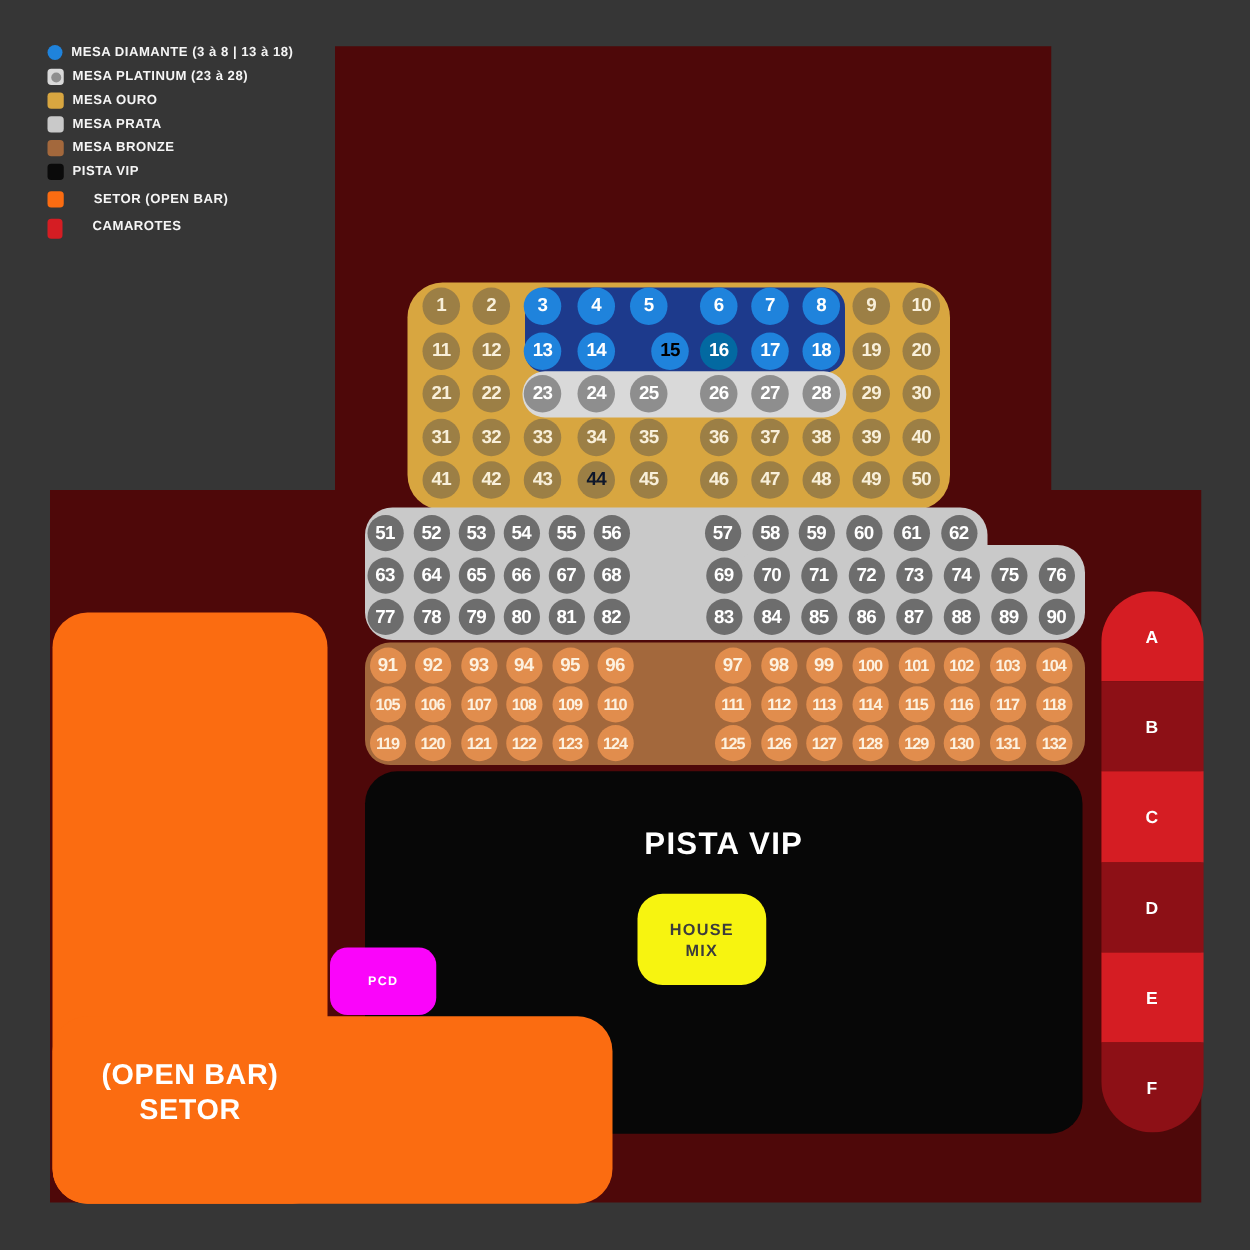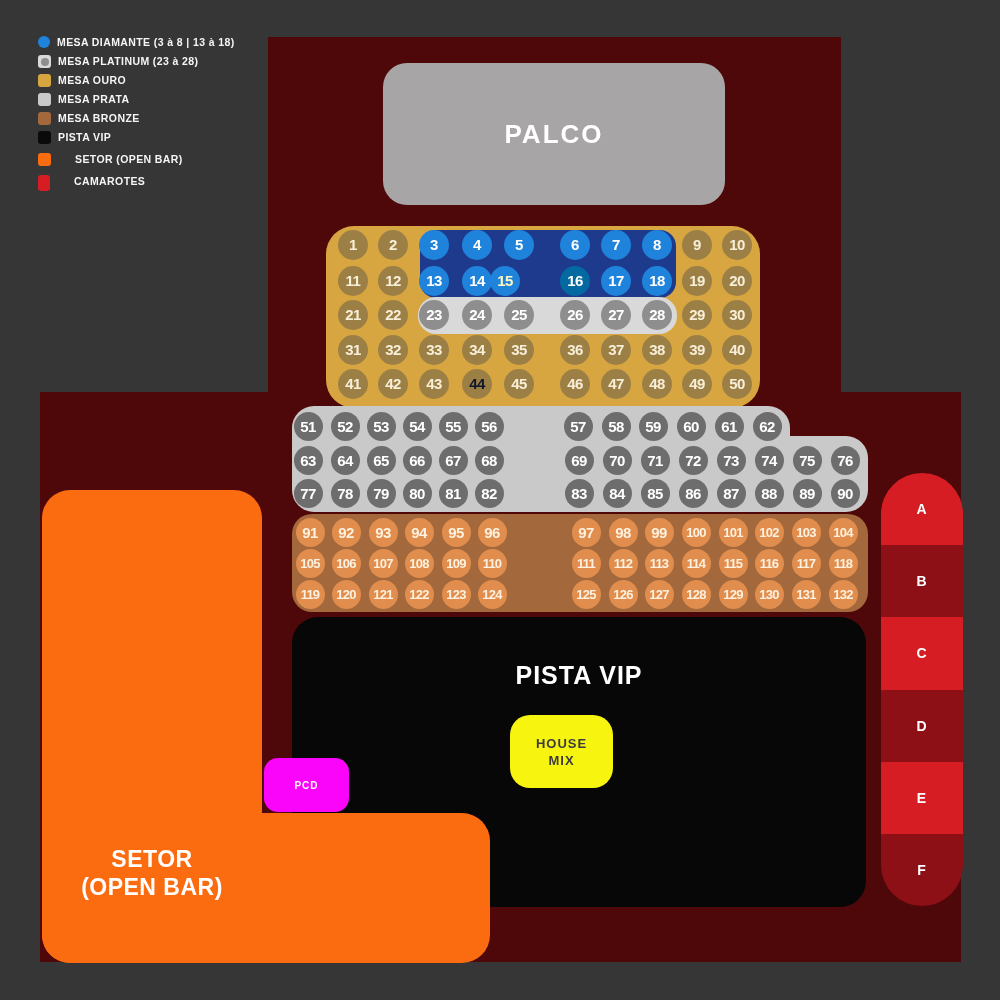--- a/index.html
+++ b/index.html
@@ -99,43 +99,40 @@
       <div class="legend-item gap-before">
         <span class="legend-swatch sw-orange-chip" style="background: rgb(251, 108, 17);"></span>
         <span class="legend-label">SETOR (OPEN BAR)</span>
       </div>
       <div class="legend-item gap-before">
         <span class="legend-swatch sw-red-chip" style="background: rgb(213, 29, 35);"></span>
         <span class="legend-label">CAMAROTES</span>
       </div>
     </div>
 
-  <div class="abs" id="palco" style="background: rgb(167, 165, 165);">
-    <span>PALCO</span>
-  </div>
 
   <div class="abs section" id="gold-section" style="background: rgb(216, 166, 64);">
     <div class="abs" id="diamante-band" style="background: rgb(29, 58, 140);"></div>
     <div class="abs" id="platinum-band" style="background: rgb(217, 217, 217);"></div>
     <div class="abs" id="gold-tables" style="left:0;top:0;width:100%;height:100%;">
         <span class="seat" style="width: 30px; height: 30px; line-height: 30px; left: 12px; top: 4px; background: rgb(156, 127, 69); color: rgb(248, 239, 217);">1</span>
         <span class="seat" style="width: 30px; height: 30px; line-height: 30px; left: 52px; top: 4px; background: rgb(156, 127, 69); color: rgb(248, 239, 217);">2</span>
         <span class="seat" style="width: 30px; height: 30px; line-height: 30px; left: 93px; top: 4px; background: rgb(31, 131, 220); color: rgb(255, 255, 255);">3</span>
         <span class="seat" style="width: 30px; height: 30px; line-height: 30px; left: 136px; top: 4px; background: rgb(31, 131, 220); color: rgb(255, 255, 255);">4</span>
         <span class="seat" style="width: 30px; height: 30px; line-height: 30px; left: 178px; top: 4px; background: rgb(31, 131, 220); color: rgb(255, 255, 255);">5</span>
         <span class="seat" style="width: 30px; height: 30px; line-height: 30px; left: 234px; top: 4px; background: rgb(31, 131, 220); color: rgb(255, 255, 255);">6</span>
         <span class="seat" style="width: 30px; height: 30px; line-height: 30px; left: 275px; top: 4px; background: rgb(31, 131, 220); color: rgb(255, 255, 255);">7</span>
         <span class="seat" style="width: 30px; height: 30px; line-height: 30px; left: 316px; top: 4px; background: rgb(31, 131, 220); color: rgb(255, 255, 255);">8</span>
         <span class="seat" style="width: 30px; height: 30px; line-height: 30px; left: 356px; top: 4px; background: rgb(156, 127, 69); color: rgb(248, 239, 217);">9</span>
         <span class="seat" style="width: 30px; height: 30px; line-height: 30px; left: 396px; top: 4px; background: rgb(156, 127, 69); color: rgb(248, 239, 217);">10</span>
         <span class="seat" style="width: 30px; height: 30px; line-height: 30px; left: 12px; top: 40px; background: rgb(156, 127, 69); color: rgb(248, 239, 217);">11</span>
         <span class="seat" style="width: 30px; height: 30px; line-height: 30px; left: 52px; top: 40px; background: rgb(156, 127, 69); color: rgb(248, 239, 217);">12</span>
         <span class="seat" style="width: 30px; height: 30px; line-height: 30px; left: 93px; top: 40px; background: rgb(31, 131, 220); color: rgb(255, 255, 255);">13</span>
         <span class="seat" style="width: 30px; height: 30px; line-height: 30px; left: 136px; top: 40px; background: rgb(31, 131, 220); color: rgb(255, 255, 255);">14</span>
-        <span class="seat" style="width: 30px; height: 30px; line-height: 30px; left: 164px; top: 40px; background: rgb(31, 131, 220); color: #fef9c3;">15</span>
+        <span class="seat" style="width: 30px; height: 30px; line-height: 30px; left: 195px; top: 40px; background: rgb(31, 131, 220); color: #000000;">15</span>
         <span class="seat" style="width: 30px; height: 30px; line-height: 30px; left: 234px; top: 40px; background: #0369a1; color: rgb(255, 255, 255);">16</span>
         <span class="seat" style="width: 30px; height: 30px; line-height: 30px; left: 275px; top: 40px; background: rgb(31, 131, 220); color: rgb(255, 255, 255);">17</span>
         <span class="seat" style="width: 30px; height: 30px; line-height: 30px; left: 316px; top: 40px; background: rgb(31, 131, 220); color: rgb(255, 255, 255);">18</span>
         <span class="seat" style="width: 30px; height: 30px; line-height: 30px; left: 356px; top: 40px; background: rgb(156, 127, 69); color: rgb(248, 239, 217);">19</span>
         <span class="seat" style="width: 30px; height: 30px; line-height: 30px; left: 396px; top: 40px; background: rgb(156, 127, 69); color: rgb(248, 239, 217);">20</span>
         <span class="seat" style="width: 30px; height: 30px; line-height: 30px; left: 12px; top: 74px; background: rgb(156, 127, 69); color: rgb(248, 239, 217);">21</span>
         <span class="seat" style="width: 30px; height: 30px; line-height: 30px; left: 52px; top: 74px; background: rgb(156, 127, 69); color: rgb(248, 239, 217);">22</span>
         <span class="seat" style="width: 30px; height: 30px; line-height: 30px; left: 93px; top: 74px; background: rgb(142, 142, 142); color: rgb(255, 255, 255);">23</span>
         <span class="seat" style="width: 30px; height: 30px; line-height: 30px; left: 136px; top: 74px; background: rgb(142, 142, 142); color: rgb(255, 255, 255);">24</span>
         <span class="seat" style="width: 30px; height: 30px; line-height: 30px; left: 178px; top: 74px; background: rgb(142, 142, 142); color: rgb(255, 255, 255);">25</span>
@@ -265,22 +262,22 @@
     <div class="abs" id="pista-label">PISTA VIP</div>
     <div class="abs" id="house-mix" style="background: rgb(247, 244, 16); color: rgb(60, 60, 60);">
       <span>HOUSE</span>
       <span>MIX</span>
     </div>
   </div>
 
   <div class="abs" id="setor-vert" style="background: rgb(251, 108, 17);"></div>
   <div class="abs" id="setor-horiz" style="background: rgb(251, 108, 17);"></div>
   <div class="abs" id="setor-label">
+    <div>(OPEN BAR)</div>
     <div>SETOR</div>
-    <div>(OPEN BAR)</div>
   </div>
 
   <div class="abs" id="pcd" style="background: rgb(250, 5, 250);">
     <span>PCD</span>
   </div>
 
   <div class="abs" id="camarotes">
       <div class="camarote-cell" style="background: rgb(213, 29, 35);">A</div>
       <div class="camarote-cell" style="background: rgb(141, 16, 22);">B</div>
       <div class="camarote-cell" style="background: rgb(213, 29, 35);">C</div>

